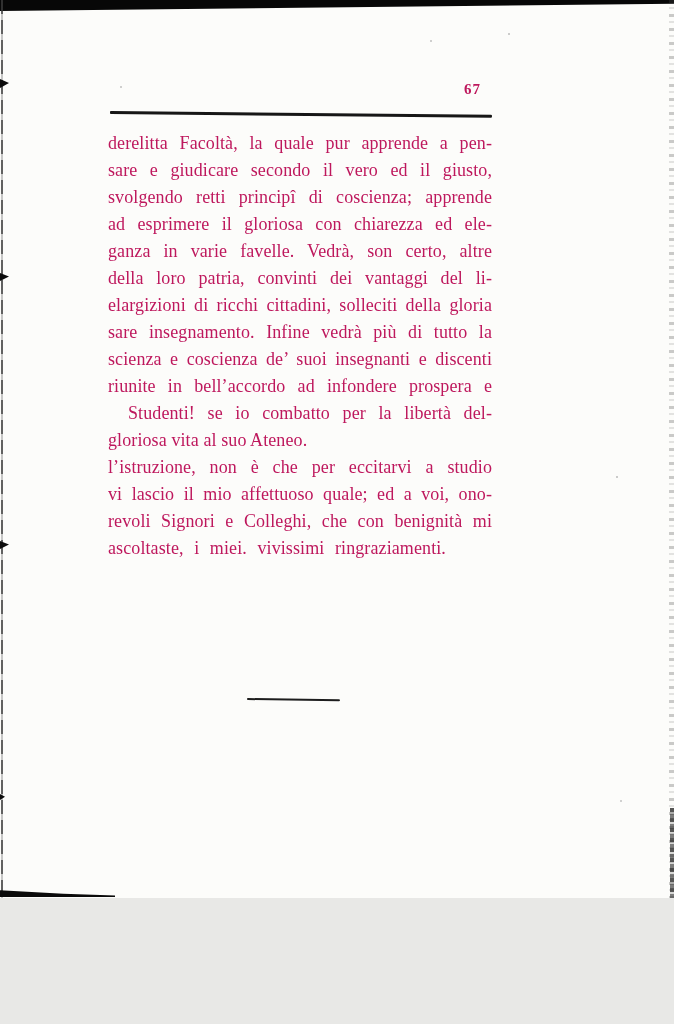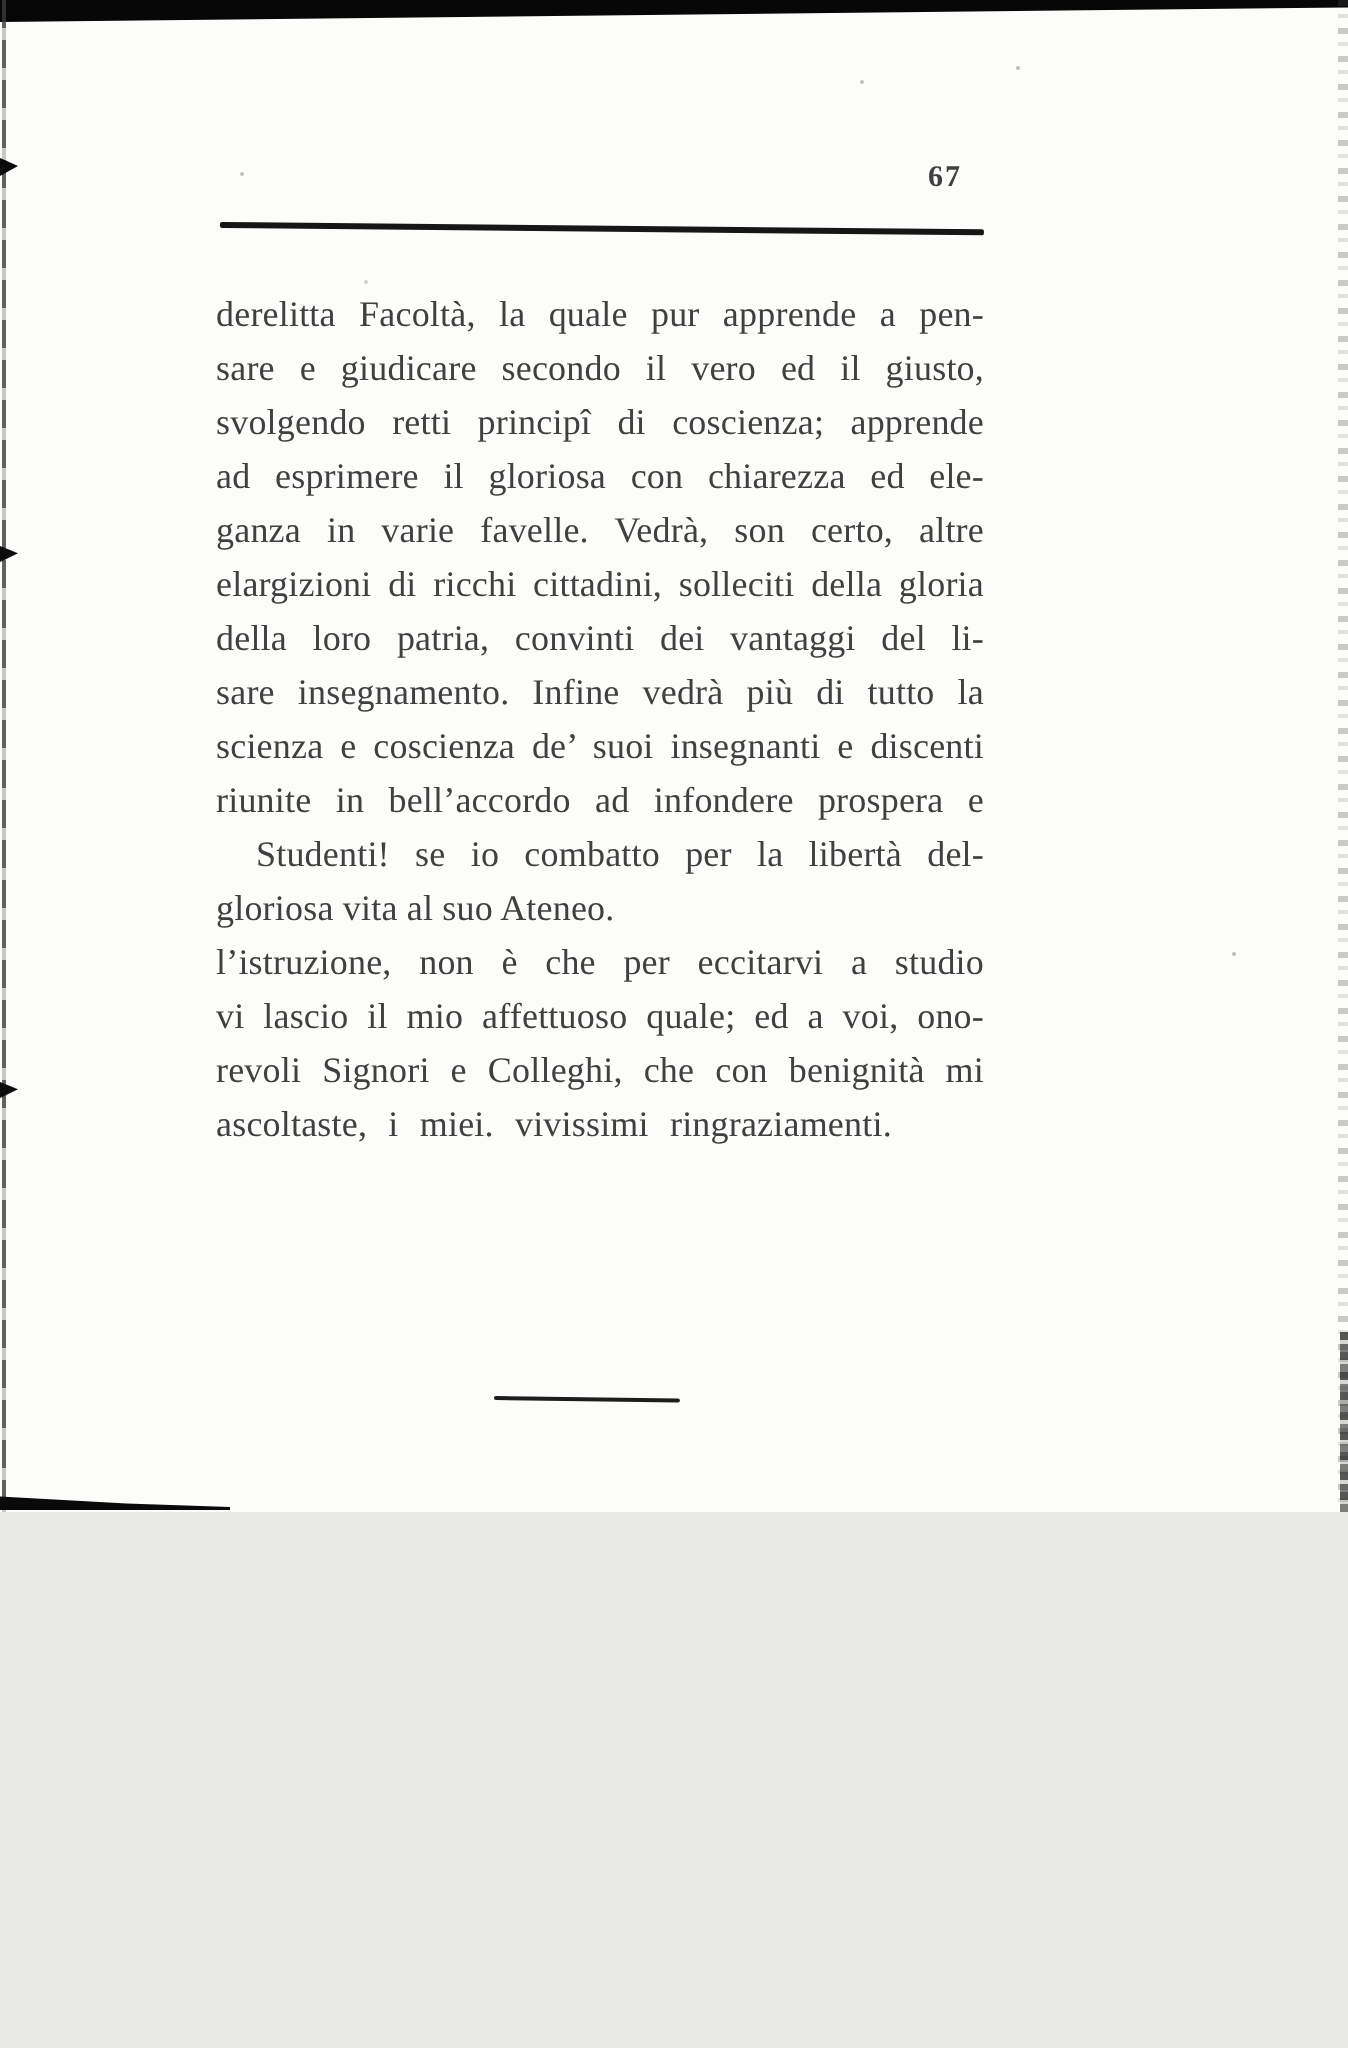--- a/index.html
+++ b/index.html
@@ -1,23 +1,23 @@
 <!DOCTYPE html>
 <html><head>
 <meta charset="utf-8">
 <style>
   html, body { margin: 0; padding: 0; background: #e8e8e6; }
   .page {
     position: relative;
     width: 674px;
-    height: 756px;
+    height: 898px;
     background: #fcfcfa;
     overflow: hidden;
     font-family: "Liberation Serif", "DejaVu Serif", serif;
-    color: #404040;
+    color: #be185d;
   }
 
   
   .top-band {
     position: absolute; top: 0; left: 0; width: 674px; height: 11px;
     background: #070707;
     clip-path: polygon(0 0, 100% 0, 100% 34%, 0 100%);
   }
   .left-line {
     position: absolute; left: 1px; top: 0; width: 2px; height: 100%;
@@ -66,21 +66,21 @@
   .pagenum {
     position: absolute; left: 464px; top: 81px;
     font-size: 15px; font-weight: bold; letter-spacing: 1px;
   }
   .header-rule {
     position: absolute; left: 110px; top: 111px; width: 382px; height: 2.6px;
     background: #161616; border-radius: 1px;
     transform: rotate(0.55deg); transform-origin: 0 0;
   }
   .textblock {
-    position: absolute; left: 108px; top: 144px; width: 384px;
+    position: absolute; left: 108px; top: 130px; width: 384px;
   }
   .line {
     height: 27px; line-height: 27px;
     font-size: 18px; letter-spacing: 0.1px;
     white-space: normal; overflow: hidden;
   }
   .j { text-align: justify; text-align-last: justify; }
   .indent { text-indent: 20px; }
   .wide { word-spacing: 6px; }
   .section-divider {
@@ -107,22 +107,22 @@
 
   <div class="pagenum">67</div>
   <div class="header-rule"></div>
 
   <div class="textblock">
     <div class="line j">derelitta Facoltà, la quale pur apprende a pen-</div>
     <div class="line j">sare e giudicare secondo il vero ed il giusto,</div>
     <div class="line j">svolgendo retti principî di coscienza; apprende</div>
     <div class="line j">ad esprimere il gloriosa con chiarezza ed ele-</div>
     <div class="line j">ganza in varie favelle. Vedrà, son certo, altre</div>
+    <div class="line j">della loro patria, convinti dei vantaggi del li-</div>
     <div class="line j">elargizioni di ricchi cittadini, solleciti della gloria</div>
-    <div class="line j">della loro patria, convinti dei vantaggi del li-</div>
     <div class="line j">sare insegnamento. Infine vedrà più di tutto la</div>
     <div class="line j">scienza e coscienza de’ suoi insegnanti e discenti</div>
     <div class="line j">riunite in bell’accordo ad infondere prospera e</div>
     <div class="line j indent">Studenti! se io combatto per la libertà del-</div>
     <div class="line">gloriosa vita al suo Ateneo.</div>
     <div class="line j">l’istruzione, non è che per eccitarvi a studio</div>
     <div class="line j">vi lascio il mio affettuoso quale; ed a voi, ono-</div>
     <div class="line j">revoli Signori e Colleghi, che con benignità mi</div>
     <div class="line wide">ascoltaste, i miei. vivissimi ringraziamenti.</div>
   </div>

